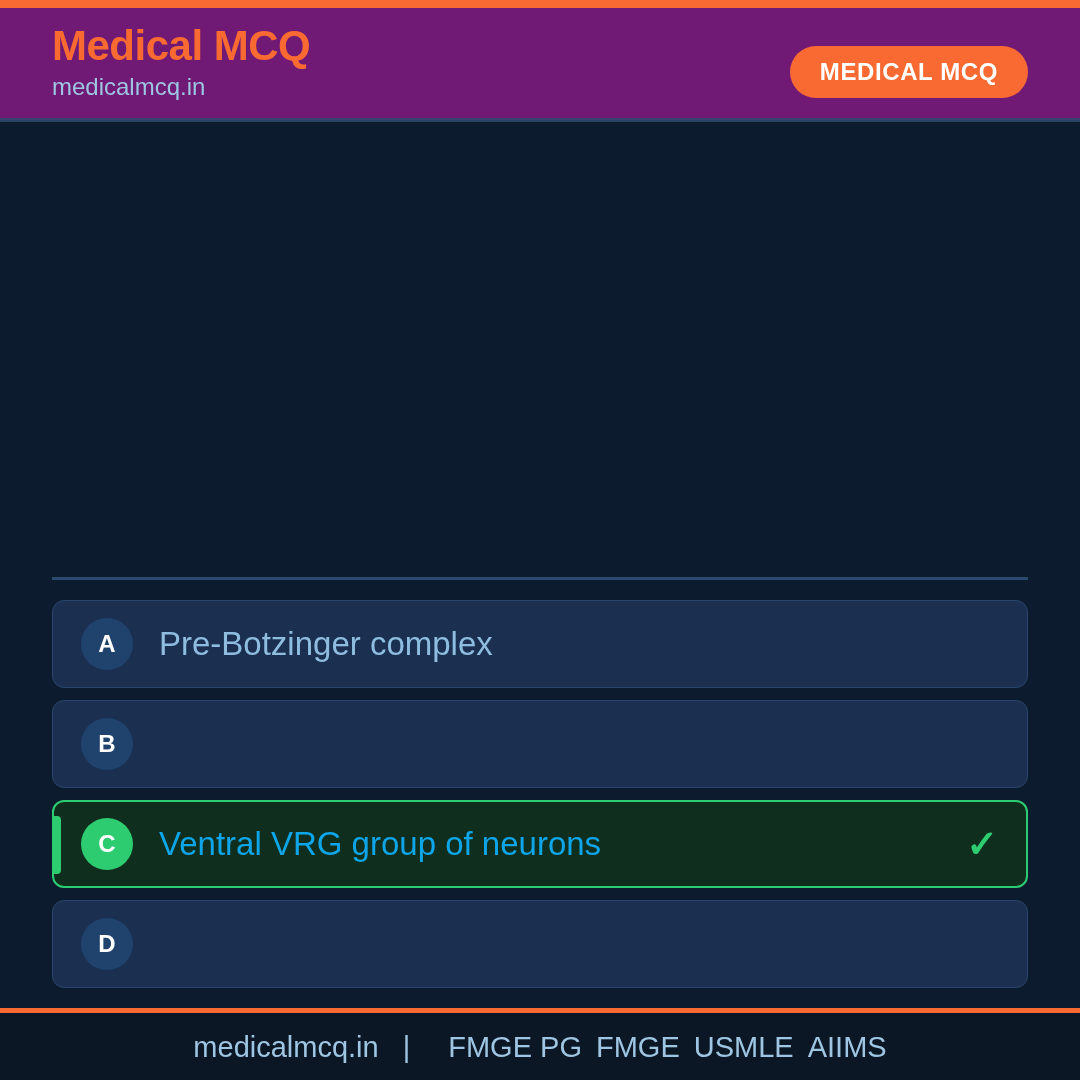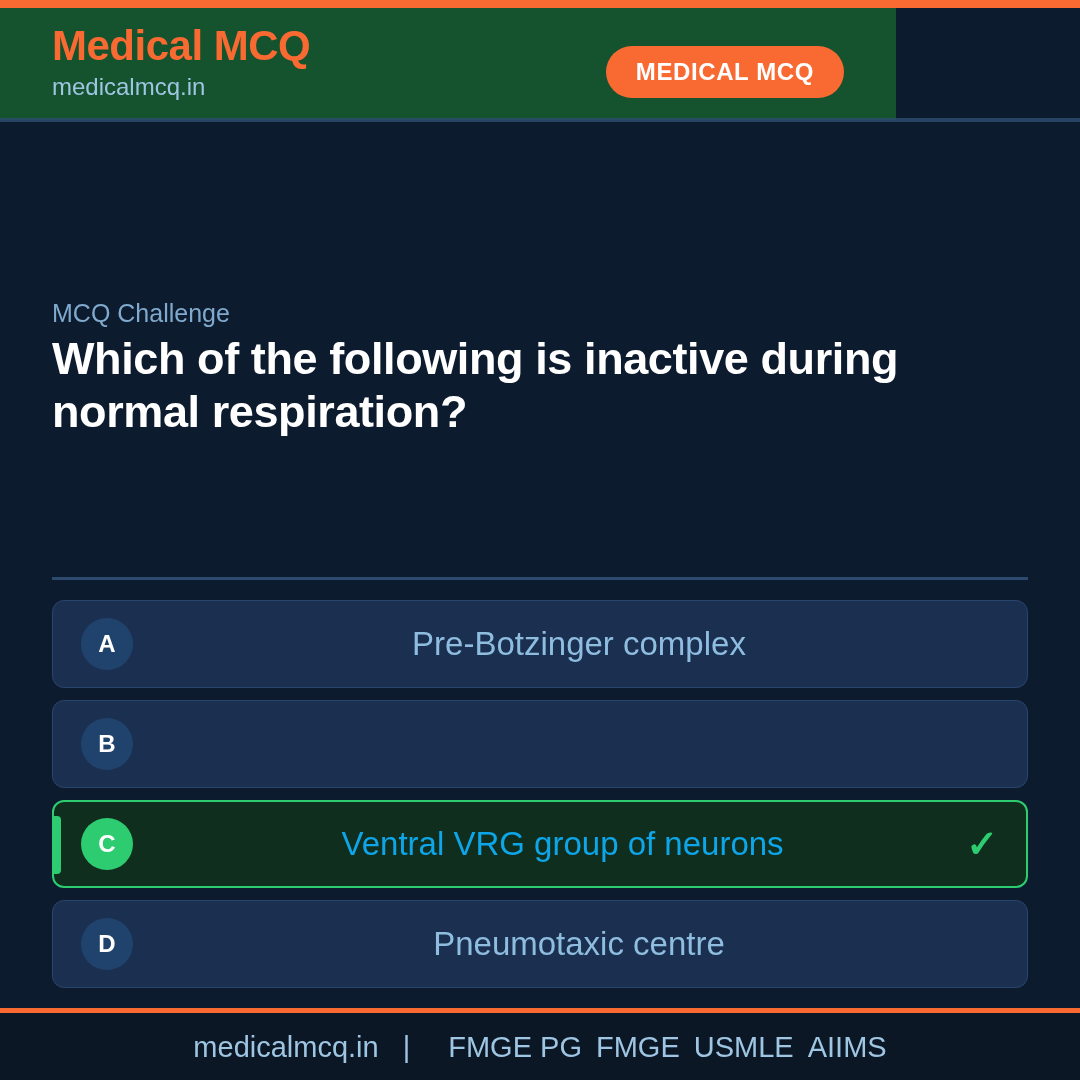--- a/index.html
+++ b/index.html
@@ -21,23 +21,23 @@
     top: 0; left: 0;
     width: 1080px;
     height: 8px;
     background: #f96a33;
   }
 
   
   .header {
     position: absolute;
     top: 8px; left: 0;
-    width: 896px;
+    width: 1080px;
     height: 112px;
-    background: #14532d;
+    background: #701a75;
     box-sizing: border-box;
     padding-left: 24px;
   }
   .header-divider {
     position: absolute;
     top: 118px; left: 0;
     width: 1080px;
     height: 4px;
     background: #2b4straight;
     background: #2c4a6e;
@@ -153,21 +153,20 @@
     line-height: 52px;
   }
   .option .opt-text {
     margin-left: 26px;
     font-size: 33px;
     color: #8fbde0;
     line-height: 40px;
     flex: 1 1 auto;
     white-space: nowrap;
     overflow: hidden;
-    text-align: center;
   }
   .option .tick {
     flex: 0 0 auto;
     font-size: 38px;
     color: #2ecc71;
     line-height: 38px;
     font-weight: bold;
     visibility: hidden;
   }
 
@@ -252,24 +251,20 @@
 <div class="header">
   <div class="brand">
     <div class="brand-title">Medical MCQ</div>
     <div class="brand-sub">medicalmcq.in</div>
   </div>
   <div class="header-badge">MEDICAL MCQ</div>
 </div>
 <div class="header-divider"></div>
 
 <div class="main">
-  <div class="q-block">
-    <div class="q-eyebrow">MCQ Challenge</div>
-    <div class="q-text">Which of the following is inactive during normal respiration?</div>
-  </div>
   <div class="q-rule"></div>
 
   <div class="options">
 
     <div class="option">
       <div class="badge">A</div>
       <div class="opt-text">Pre-Botzinger complex</div>
       <div class="tick"></div>
     </div>
 
@@ -280,21 +275,20 @@
 
     <div class="option correct">
       <div class="accent"></div>
       <div class="badge">C</div>
       <div class="opt-text">Ventral VRG group of neurons</div>
       <div class="tick">✓</div>
     </div>
 
     <div class="option">
       <div class="badge">D</div>
-      <div class="opt-text">Pneumotaxic centre</div>
       <div class="tick"></div>
     </div>
 
   </div>
 </div>
 
 <div class="footer">
   <div class="footer-line"></div>
   <div class="footer-inner">
     <span class="footer-site">medicalmcq.in</span>

